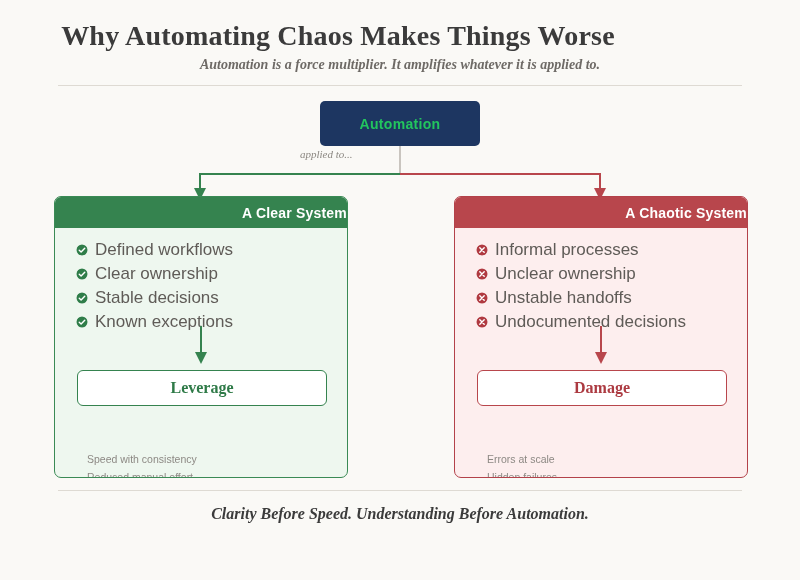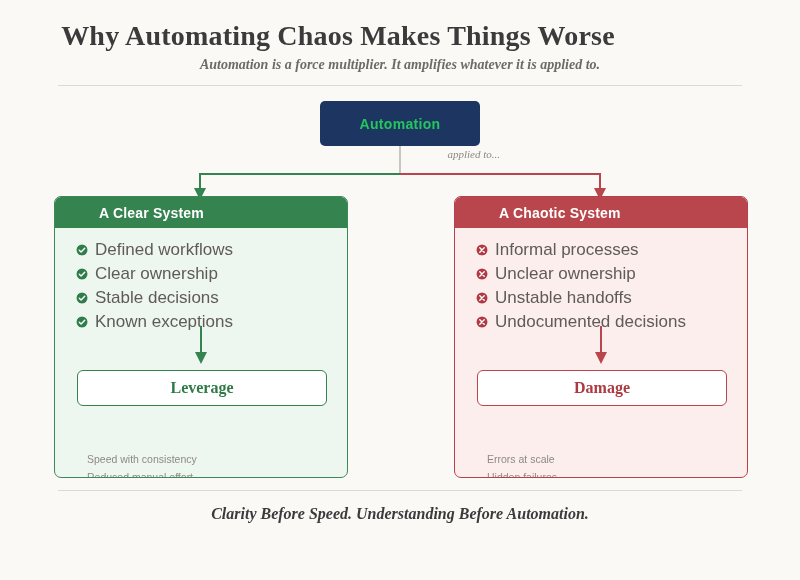--- a/index.html
+++ b/index.html
@@ -48,21 +48,21 @@
   .automation{
     position:absolute;left:320px;top:101px;width:160px;height:45px;
     background:#1d3661;
     border-radius:5px;
     display:flex;align-items:center;justify-content:center;
     color:#22c55e;font-weight:bold;font-size:14px;
     letter-spacing:.3px;
   }
   .applied-label{
     position:absolute;left:300px;top:148px;width:200px;
-    text-align:right;
+    text-align:left;
     font-family:"Liberation Serif", serif;
     font-style:italic;font-size:11px;
     color:#8c8882;
   }
   .stem{
     position:absolute;left:399px;top:146px;width:2px;height:28px;
     background:#c9c5bf;
   }
 
   
@@ -71,21 +71,21 @@
   
   .panel{
     position:absolute;top:196px;width:292px;height:280px;
     border-radius:7px;
     overflow:hidden;
   }
   .panel-left{left:54px;background:#eef7ef;border:1px solid #3a8a55;}
   .panel-right{left:454px;background:#fdeeee;border:1px solid #b3424a;}
 
   .panel-head{
-    height:31px;display:flex;align-items:center;justify-content:flex-start;
+    height:31px;display:flex;align-items:center;justify-content:flex-end;
     font-weight:bold;font-size:14px;color:#ffffff;letter-spacing:.2px;padding-left:44px;
   }
   .head-left{background:#35834f;}
   .head-right{background:#b8464c;}
 
   .panel-body{padding:10px 0 0 0;position:relative;height:247px;}
 
   .feat{
     display:flex;align-items:center;gap:7px;
     padding:3px 0 3px 21px;height:18px;

